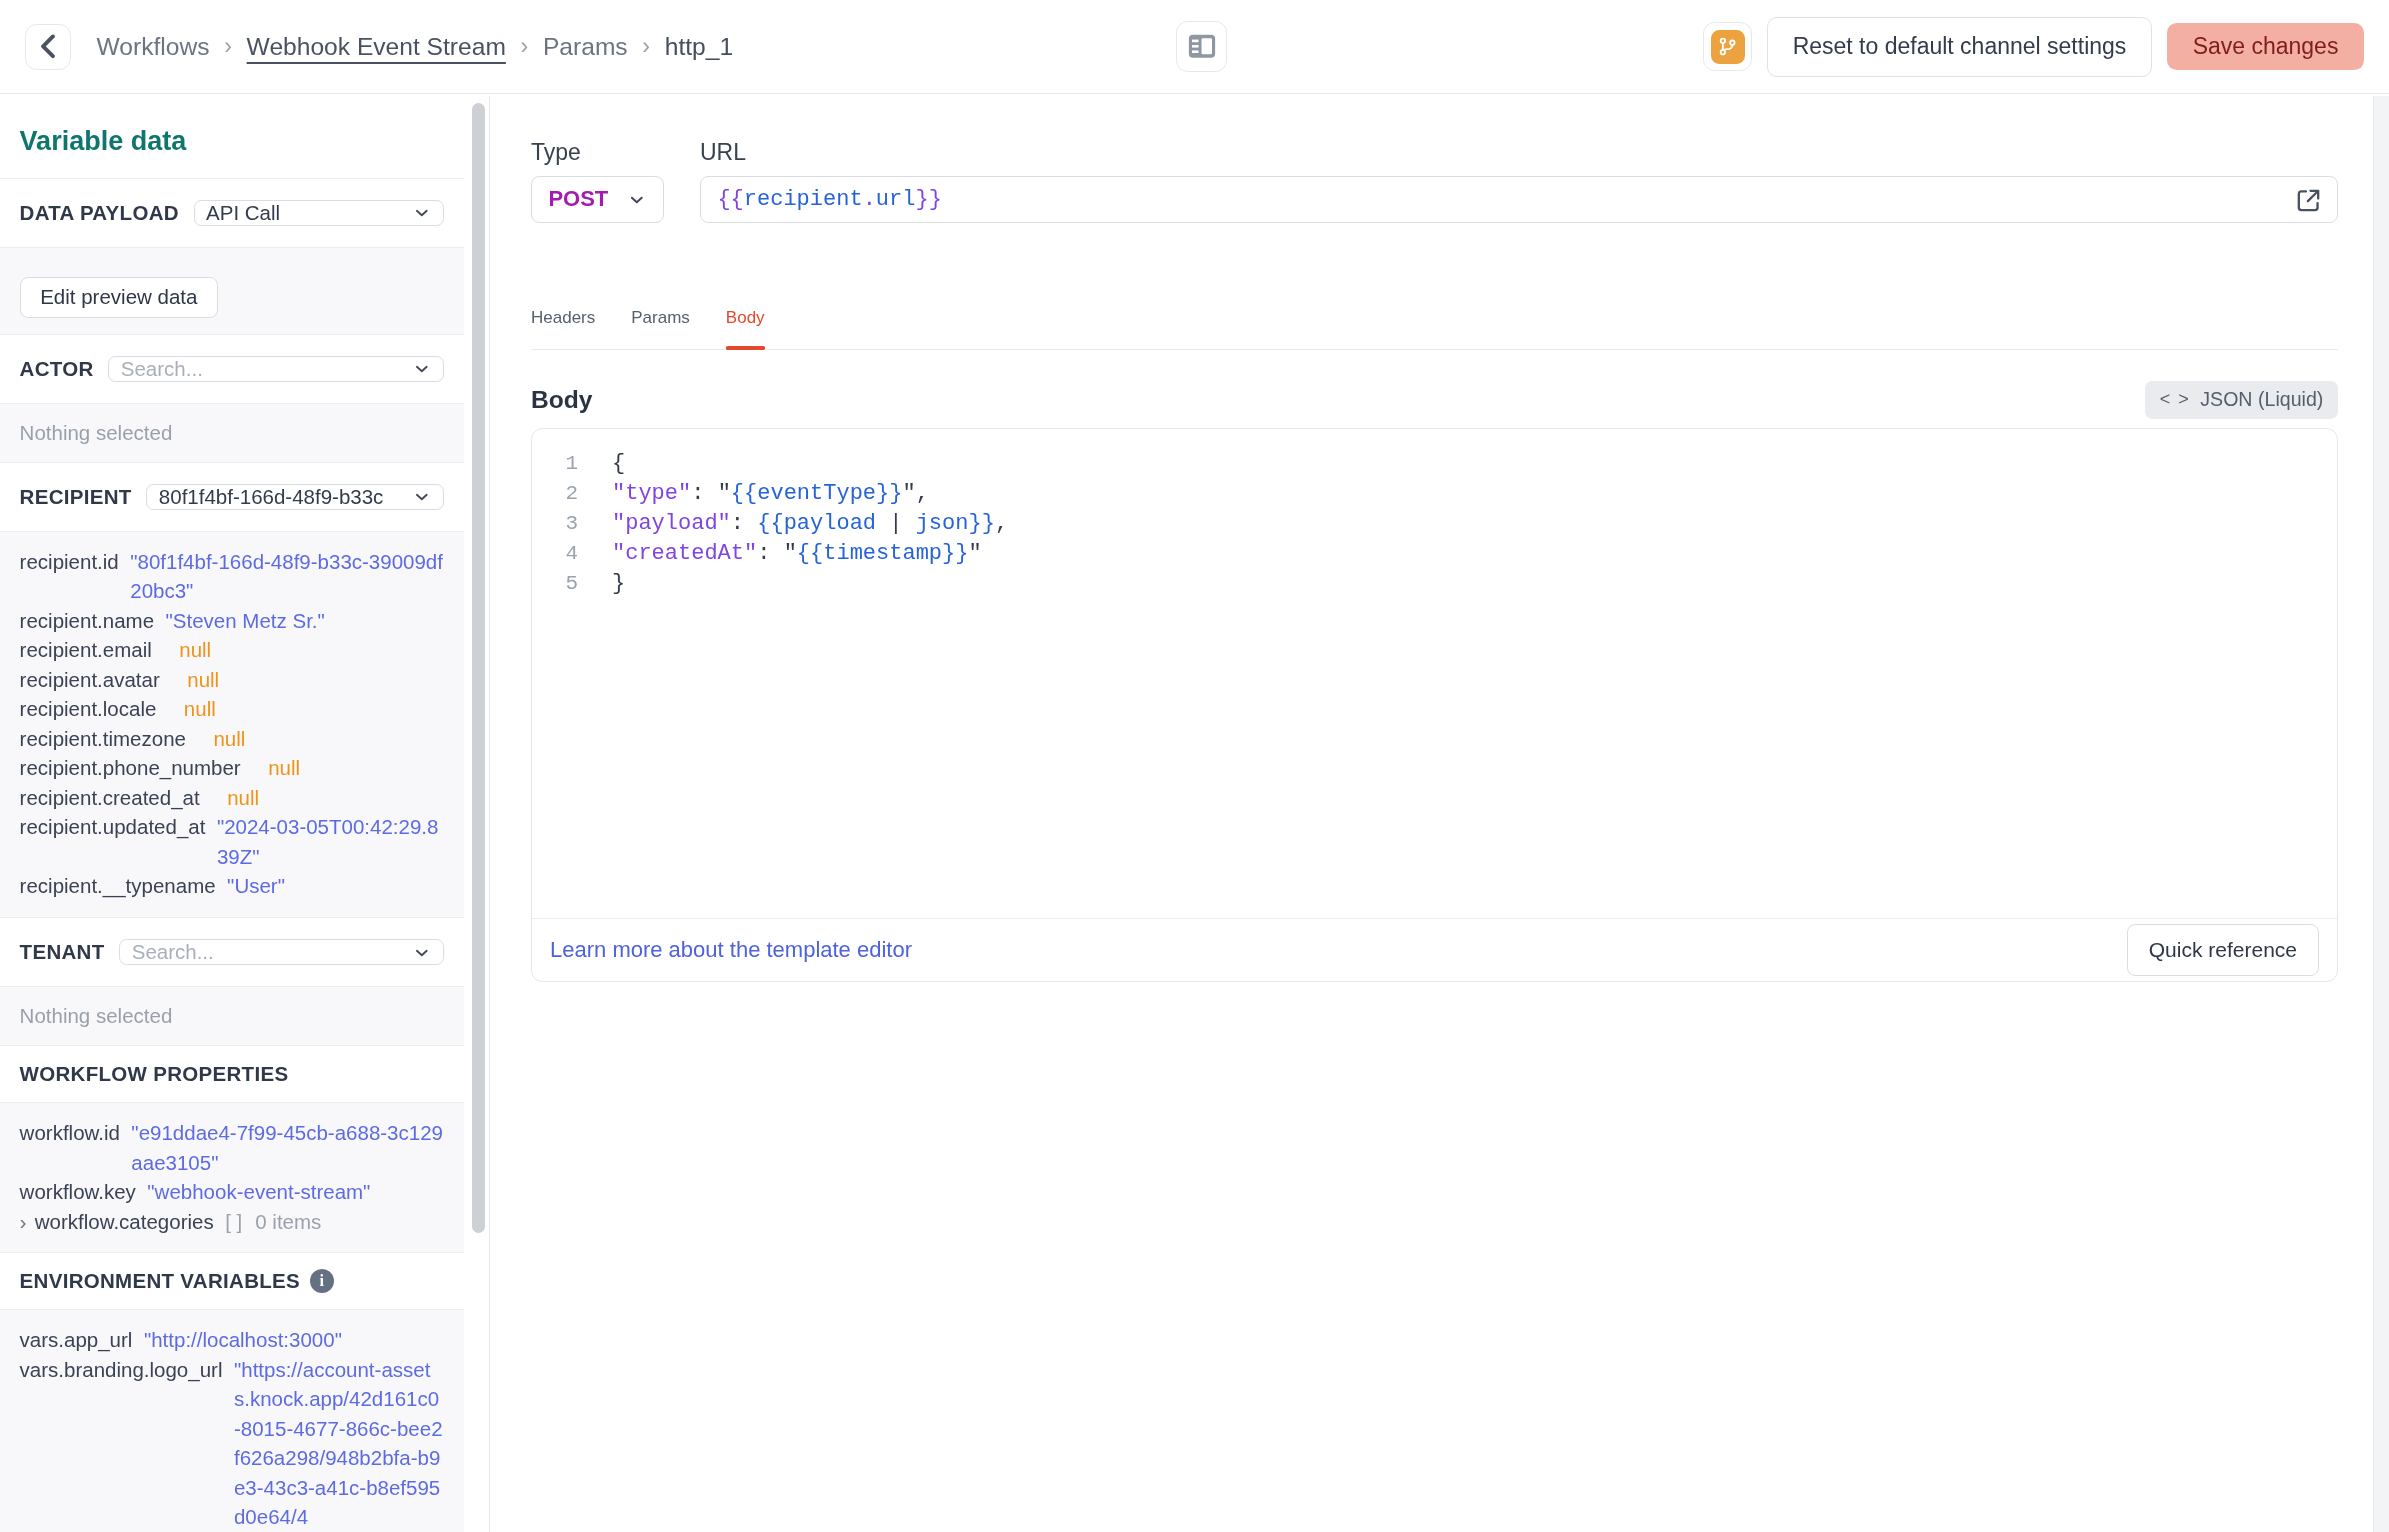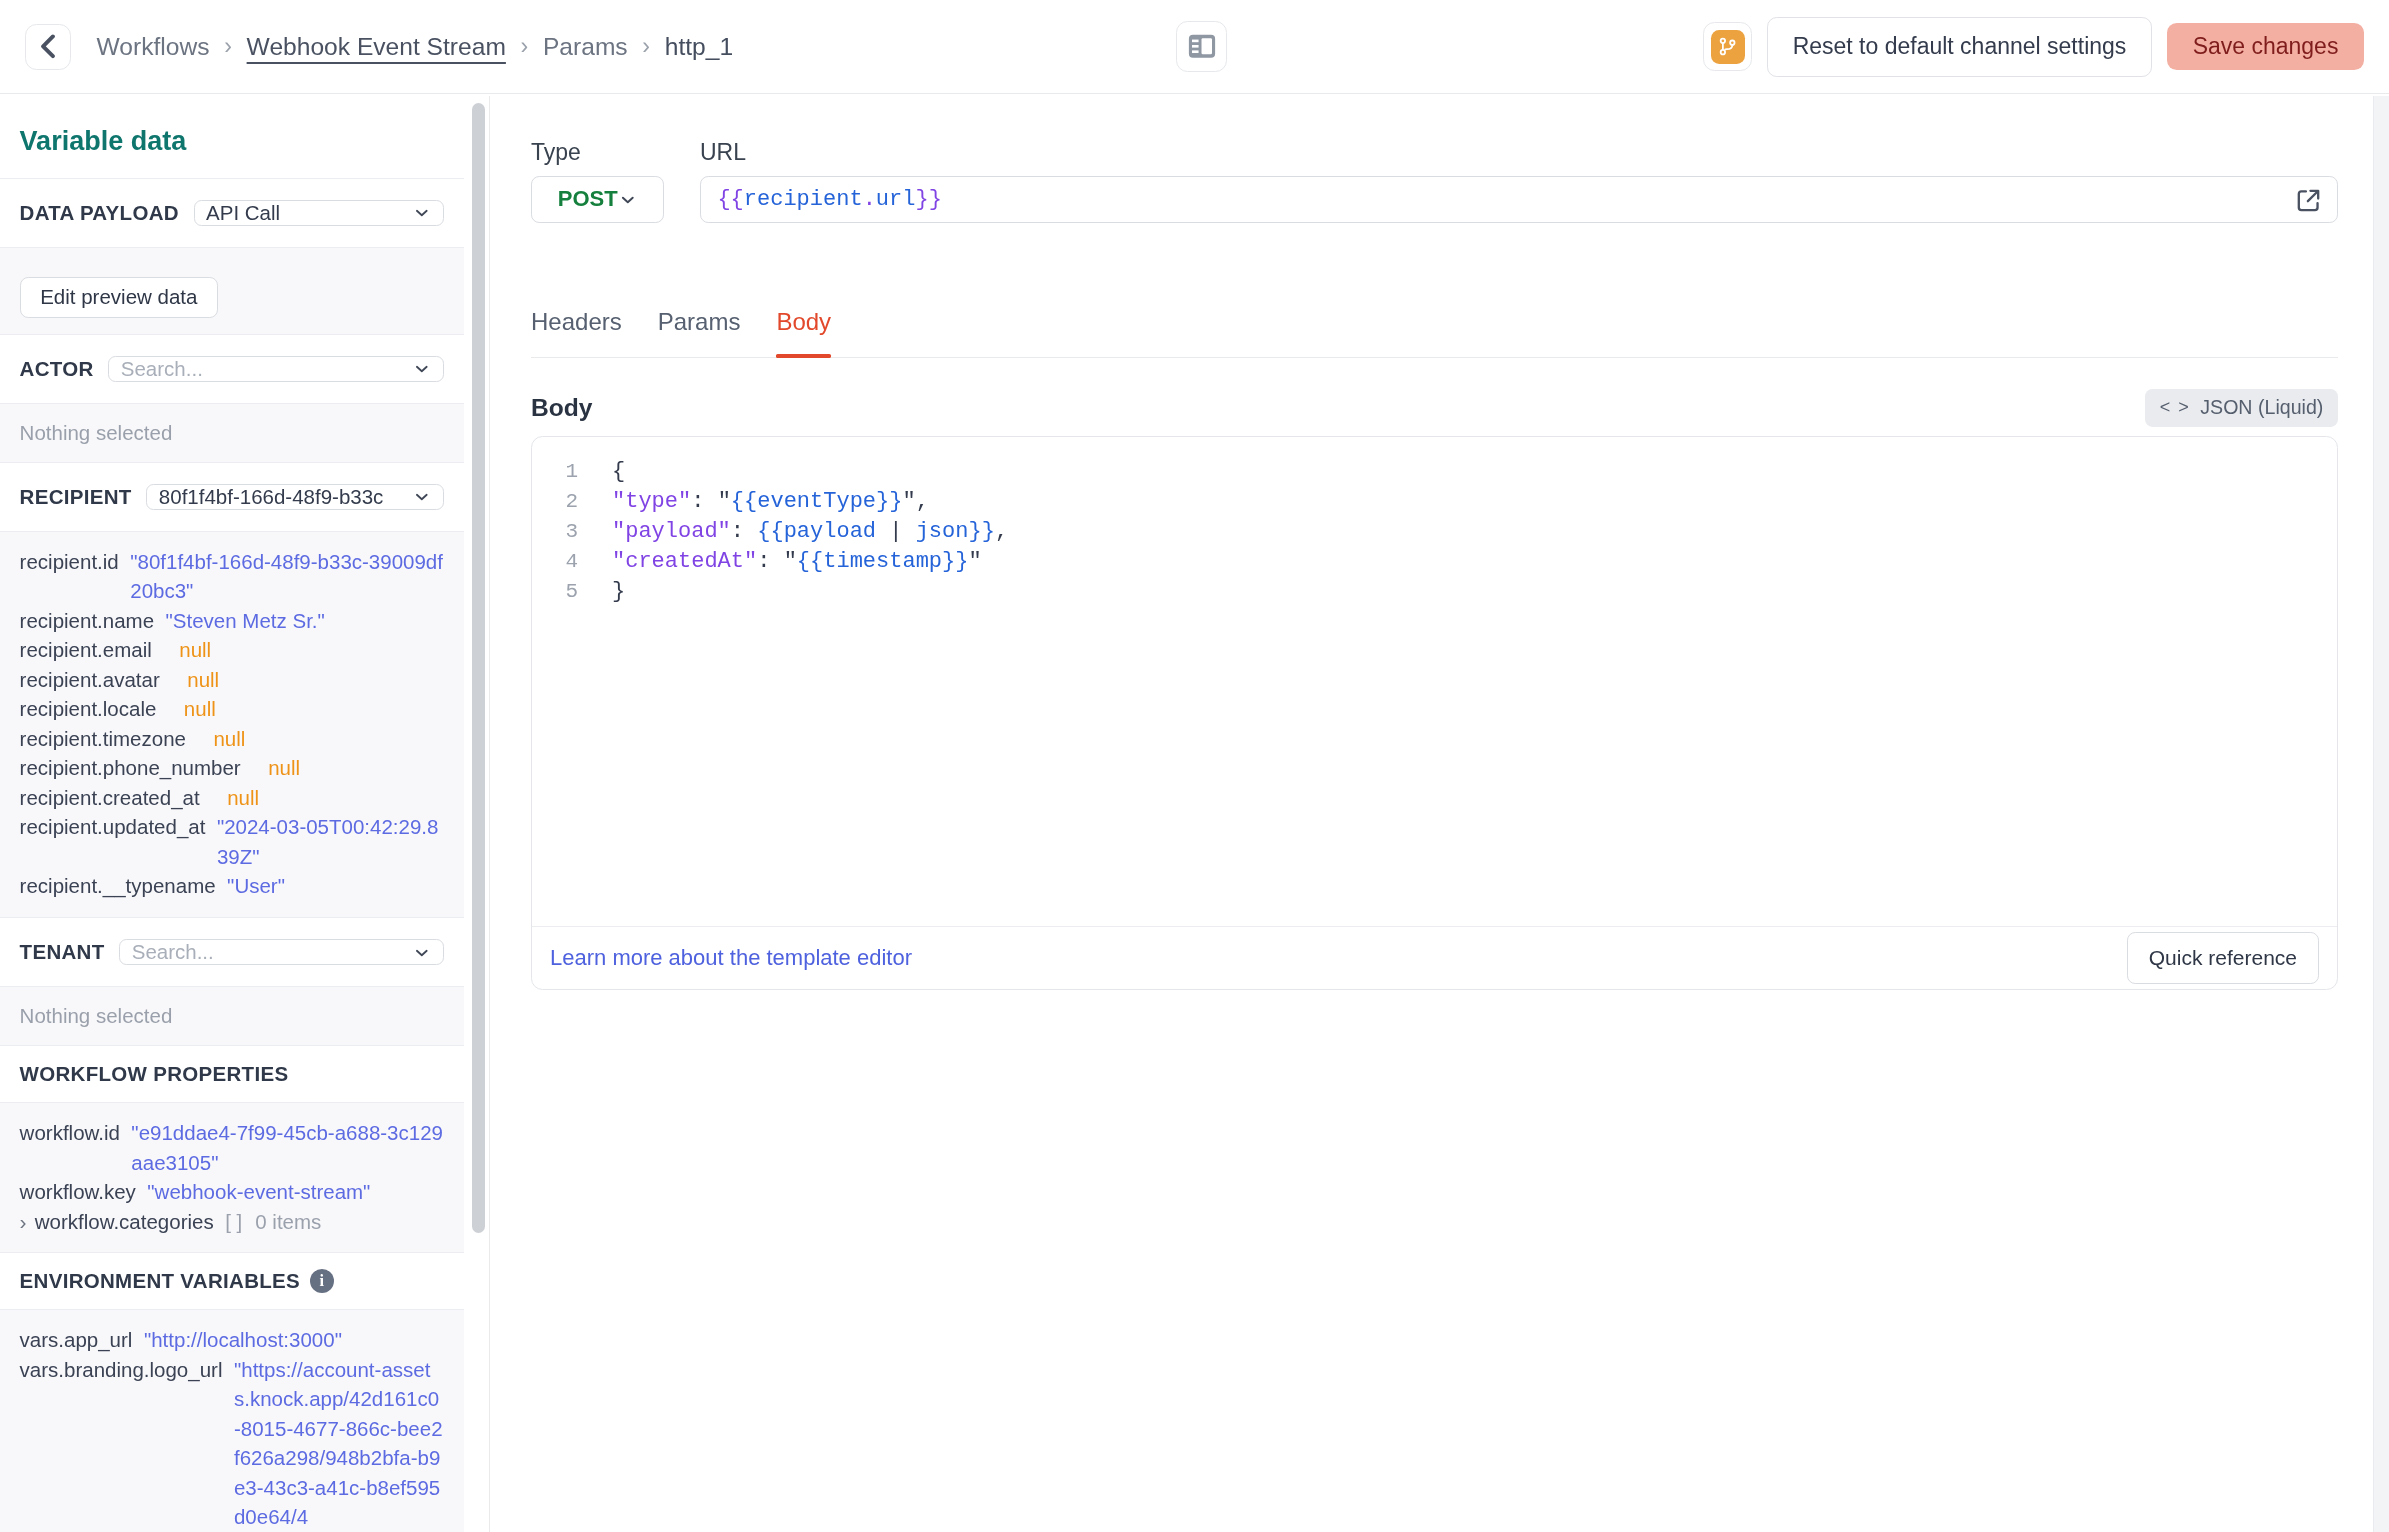--- a/index.html
+++ b/index.html
@@ -59,30 +59,30 @@
     background:#CDD0D5; border-radius:6.5px; }
 
   
   .main { position:absolute; left:492px; top:96px; right:0; bottom:0; background:#fff; }
   .main-track { position:absolute; right:0; top:0; bottom:0; width:16.4px; background:#F3F4F6; border-left:1.6px solid #EAEBEE; }
   .content { position:absolute; left:39px; top:0; width:1807px; }
   .req-row { margin-top:43px; display:flex; gap:36px; }
   .field-label { font-size:23px; color:#39424F; margin-bottom:9.8px; }
   .type-col { width:133px; }
   .post-select { height:47px; border:1.6px solid #D9DCE1; border-radius:8.2px; display:flex; align-items:center;
-    justify-content:center; padding:0 16.4px; font-size:22px; font-weight:bold; color:#15803d; cursor:pointer; background:#fff; }
+    justify-content:space-between; padding:0 16.4px; font-size:22px; font-weight:bold; color:#a21caf; cursor:pointer; background:#fff; }
   .url-col { flex:1; }
   .url-input { height:47px; border:1.6px solid #D9DCE1; border-radius:8.2px; display:flex; align-items:center;
     padding:0 16.4px; position:relative; background:#fff; cursor:text;
     font-family:"Liberation Mono", monospace; font-size:22px; }
   .url-input .ext { position:absolute; right:13px; top:8.2px; cursor:pointer; }
   .c-p { color:#8044E4; } .c-b { color:#2563D9; } .c-d { color:#333B4D; }
 
   .tabs { margin-top:85px; display:flex; gap:36px; border-bottom:1.6px solid #E8EAEC; }
-  .tab { font-size:24px; color:#566070; padding-bottom:21px; position:relative; cursor:pointer; }
+  .tab { font-size:17px; color:#566070; padding-bottom:21px; position:relative; cursor:pointer; }
   .tab.active { color:#E2492C; }
   .tab.active::after { content:""; position:absolute; left:0; right:0; bottom:-1.6px; height:4.9px; background:#E2492C; border-radius:1.6px; }
 
   .body-row { margin-top:31px; display:flex; align-items:center; justify-content:space-between; }
   .body-title { font-size:24.6px; font-weight:bold; color:#2A3342; }
   .lang-badge { background:#E9EBEF; border-radius:7.4px; padding:7.4px 14.7px; display:flex; align-items:center; gap:9.8px;
     font-size:19.6px; color:#555E6D; cursor:pointer; }
   .lang-badge .code-glyph { font-size:18px; letter-spacing:1.6px; color:#555E6D; }
 
   .editor-panel { margin-top:9.8px; border:1.6px solid #E4E6EA; border-radius:11.5px; overflow:hidden; background:#fff; }

